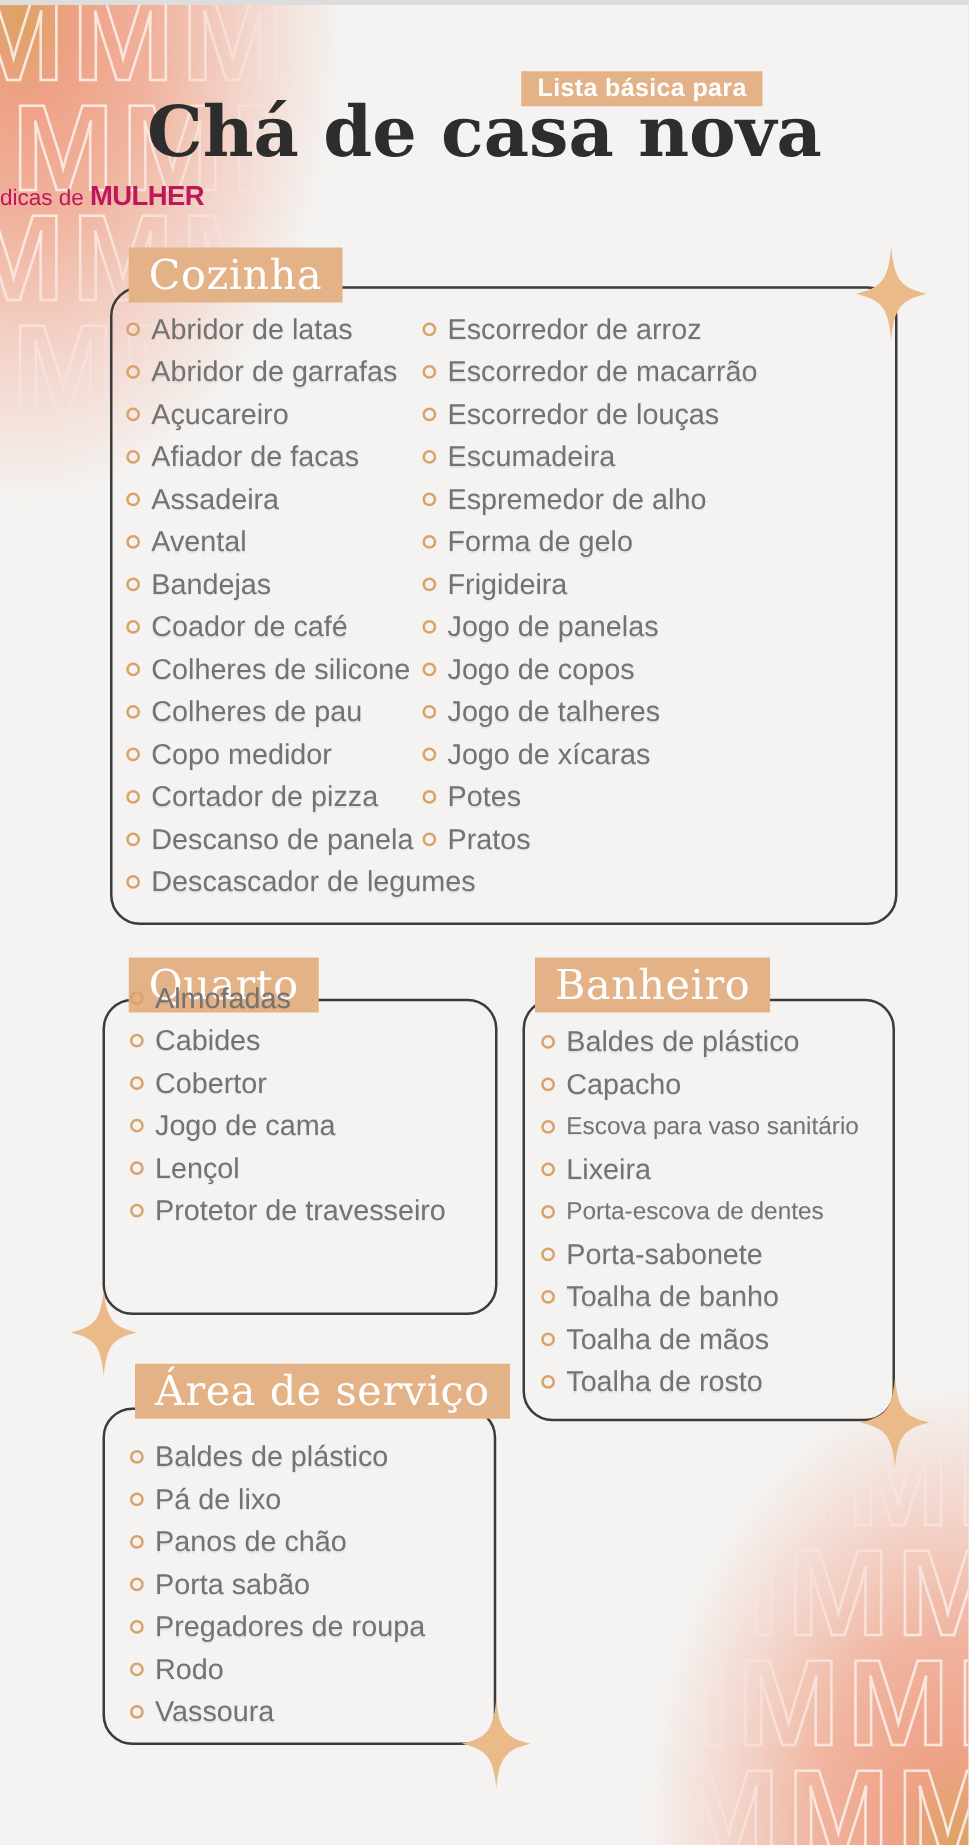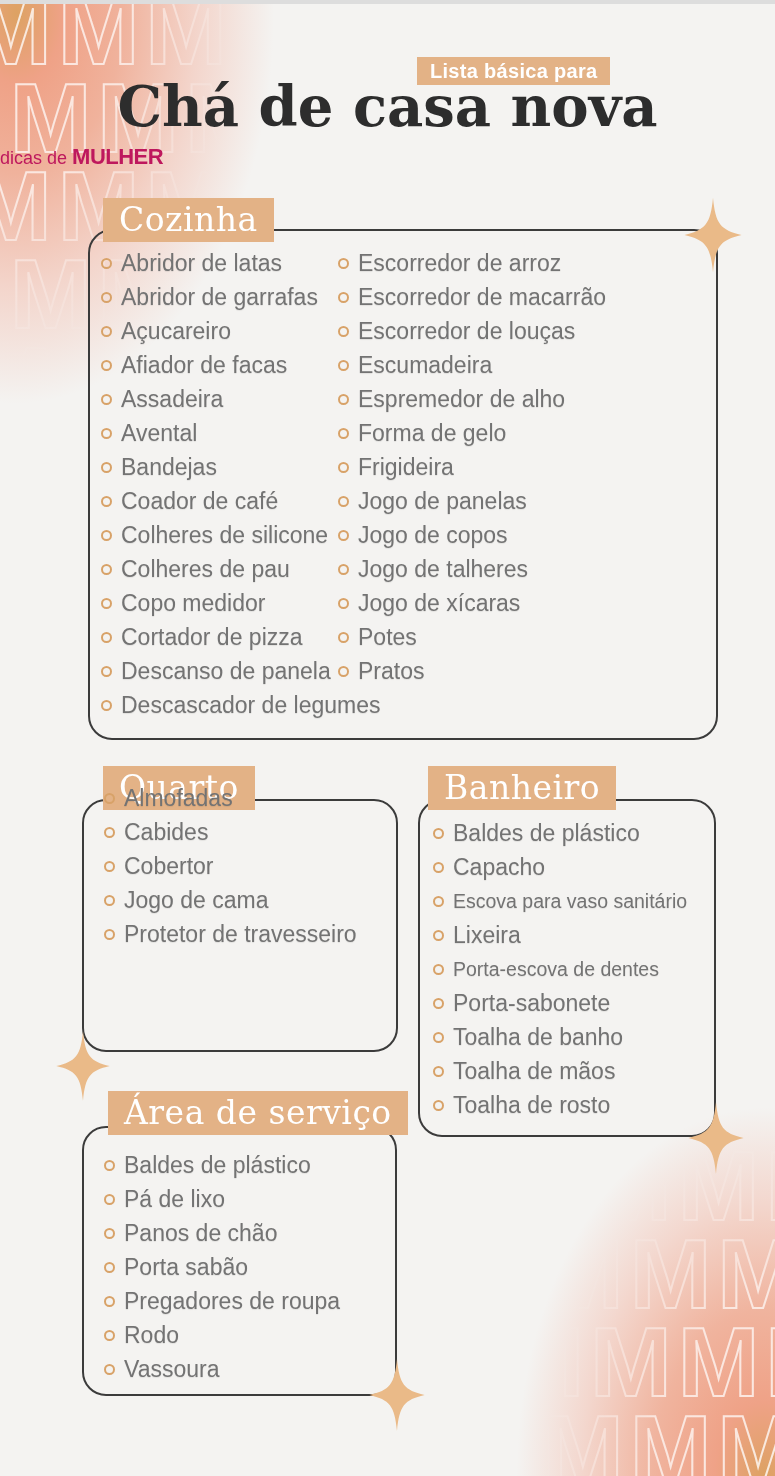--- a/index.html
+++ b/index.html
@@ -257,20 +257,24 @@
       <div class="item">
         <span class="bullet"></span>
         <span class="item-text">Cobertor</span>
       </div>
       <div class="item">
         <span class="bullet"></span>
         <span class="item-text">Jogo de cama</span>
       </div>
       <div class="item">
         <span class="bullet"></span>
+        <span class="item-text">Lençol</span>
+      </div>
+      <div class="item">
+        <span class="bullet"></span>
         <span class="item-text">Protetor de travesseiro</span>
       </div>
     </div>
   <div class="list list-banheiro">
       <div class="item">
         <span class="bullet"></span>
         <span class="item-text">Baldes de plástico</span>
       </div>
       <div class="item">
         <span class="bullet"></span>

